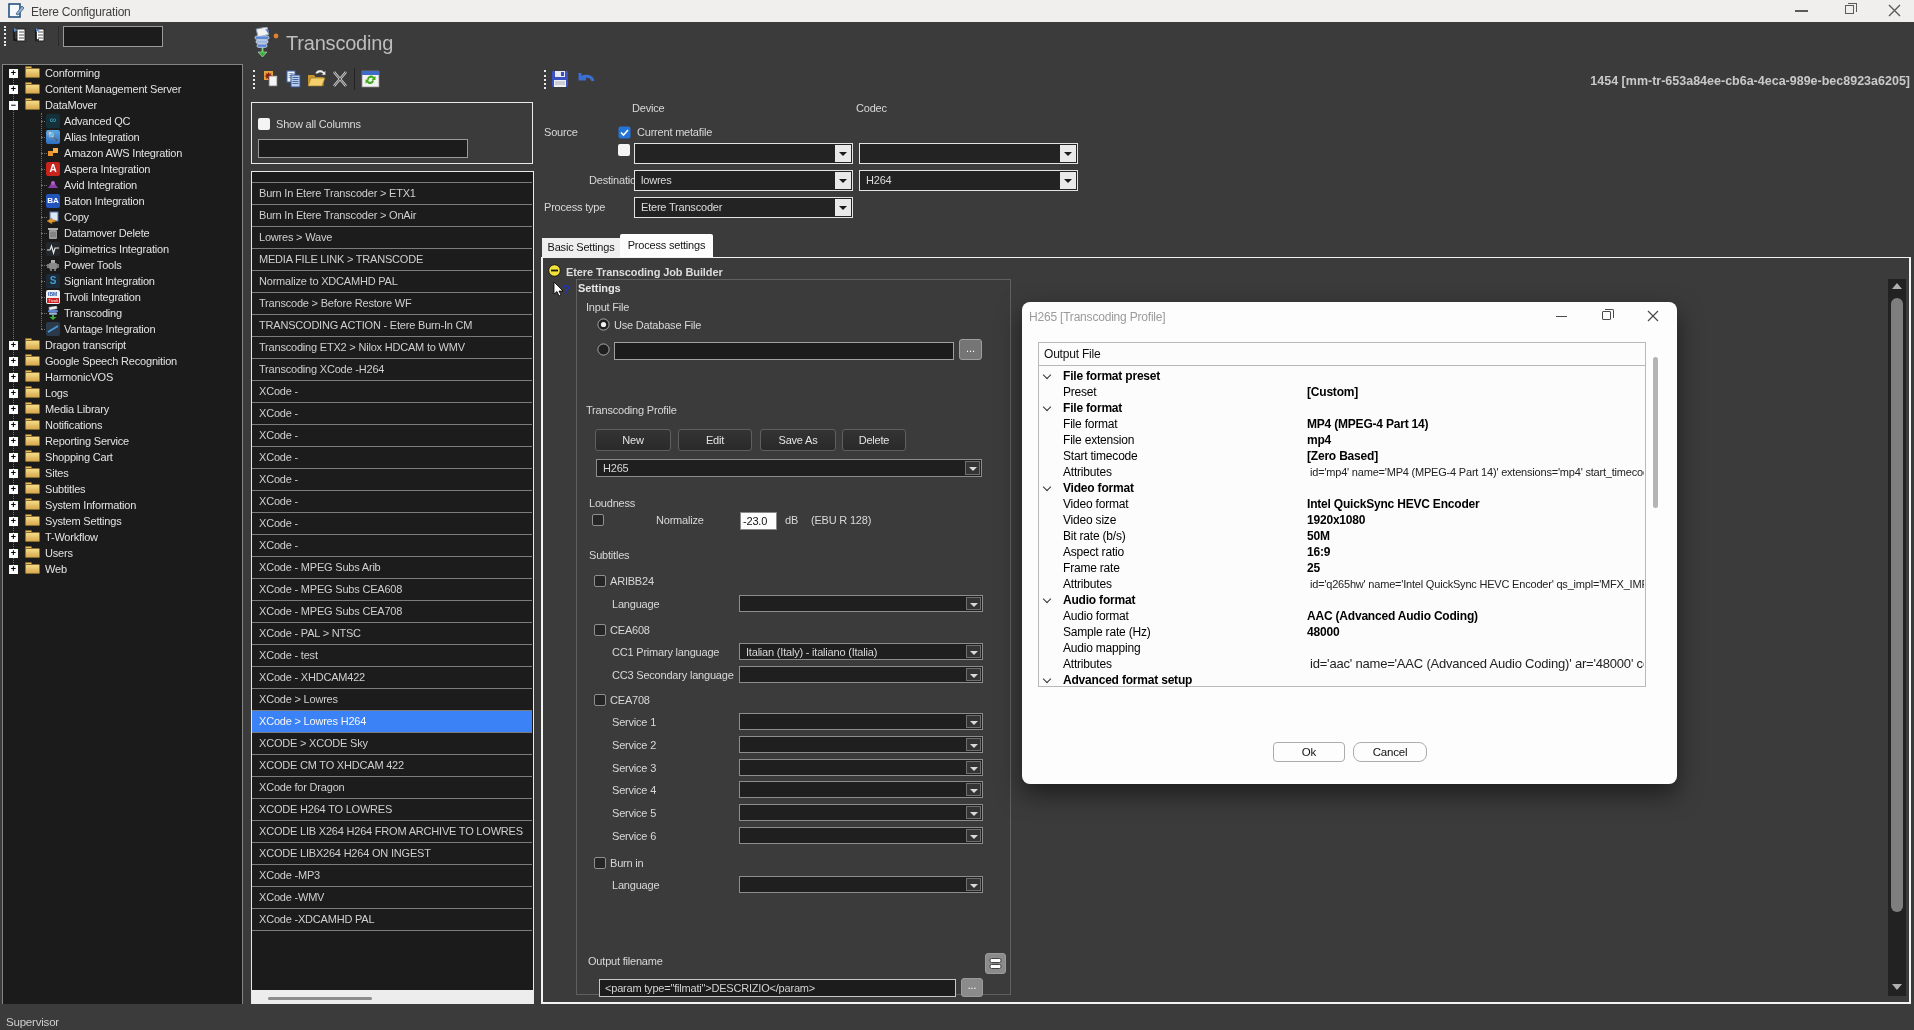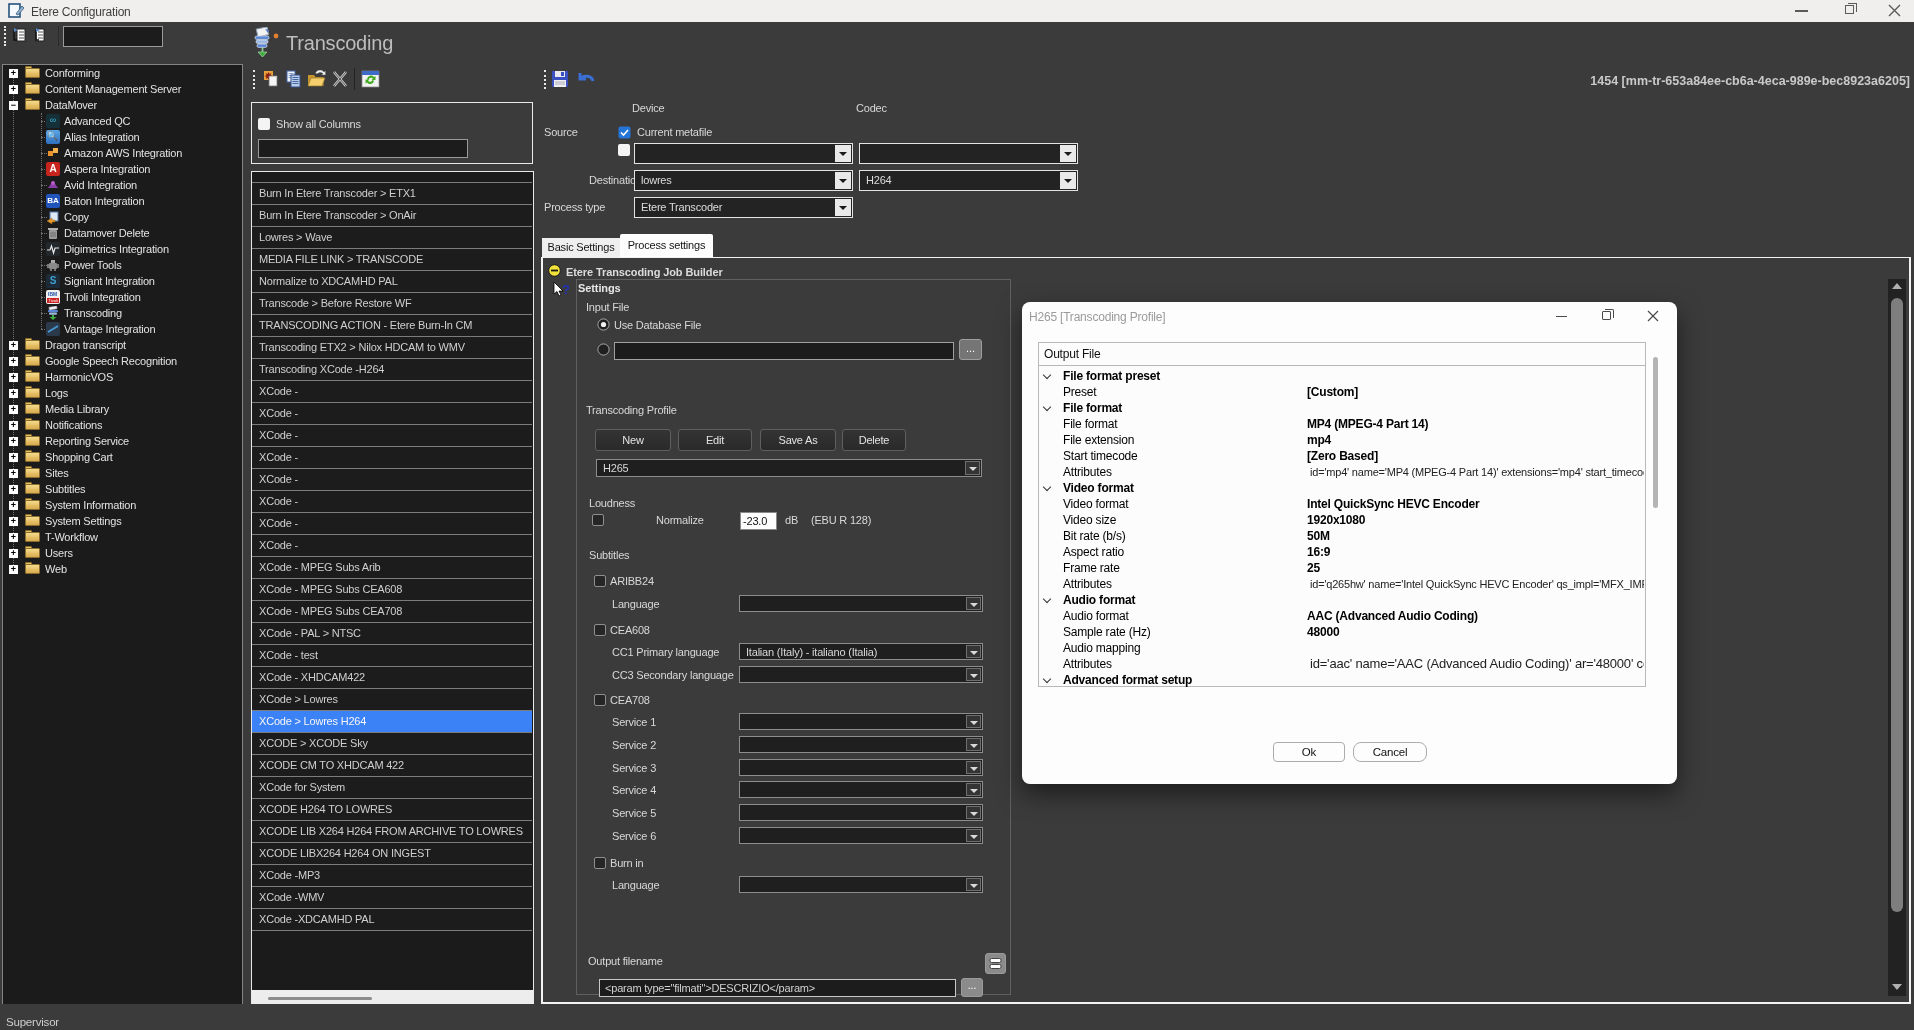--- a/index.html
+++ b/index.html
@@ -325,21 +325,21 @@
       <div class="lrow">XCode - MPEG Subs Arib</div>
       <div class="lrow">XCode - MPEG Subs CEA608</div>
       <div class="lrow">XCode - MPEG Subs CEA708</div>
       <div class="lrow">XCode - PAL &gt; NTSC</div>
       <div class="lrow">XCode - test</div>
       <div class="lrow">XCode - XHDCAM422</div>
       <div class="lrow">XCode &gt; Lowres</div>
       <div class="lrow" style="background:#3b82f6;color:#f5f5f5;">XCode &gt; Lowres H264</div>
       <div class="lrow">XCODE &gt; XCODE Sky</div>
       <div class="lrow">XCODE CM TO XHDCAM 422</div>
-      <div class="lrow">XCode for System</div>
+      <div class="lrow">XCode for Dragon</div>
       <div class="lrow">XCODE H264 TO LOWRES</div>
       <div class="lrow">XCODE LIB X264 H264 FROM ARCHIVE TO LOWRES</div>
       <div class="lrow">XCODE LIBX264 H264 ON INGEST</div>
       <div class="lrow">XCode -MP3</div>
       <div class="lrow">XCode -WMV</div>
       <div class="lrow">XCode -XDCAMHD PAL</div>
     </div>
 <div class="abs" style="left:252px;top:990px;width:281px;height:16px;background:#ededed;"></div>
 <div class="abs" style="left:268px;top:997px;width:104px;height:3px;background:#8c8c8c;border-radius:2px;"></div>
 

